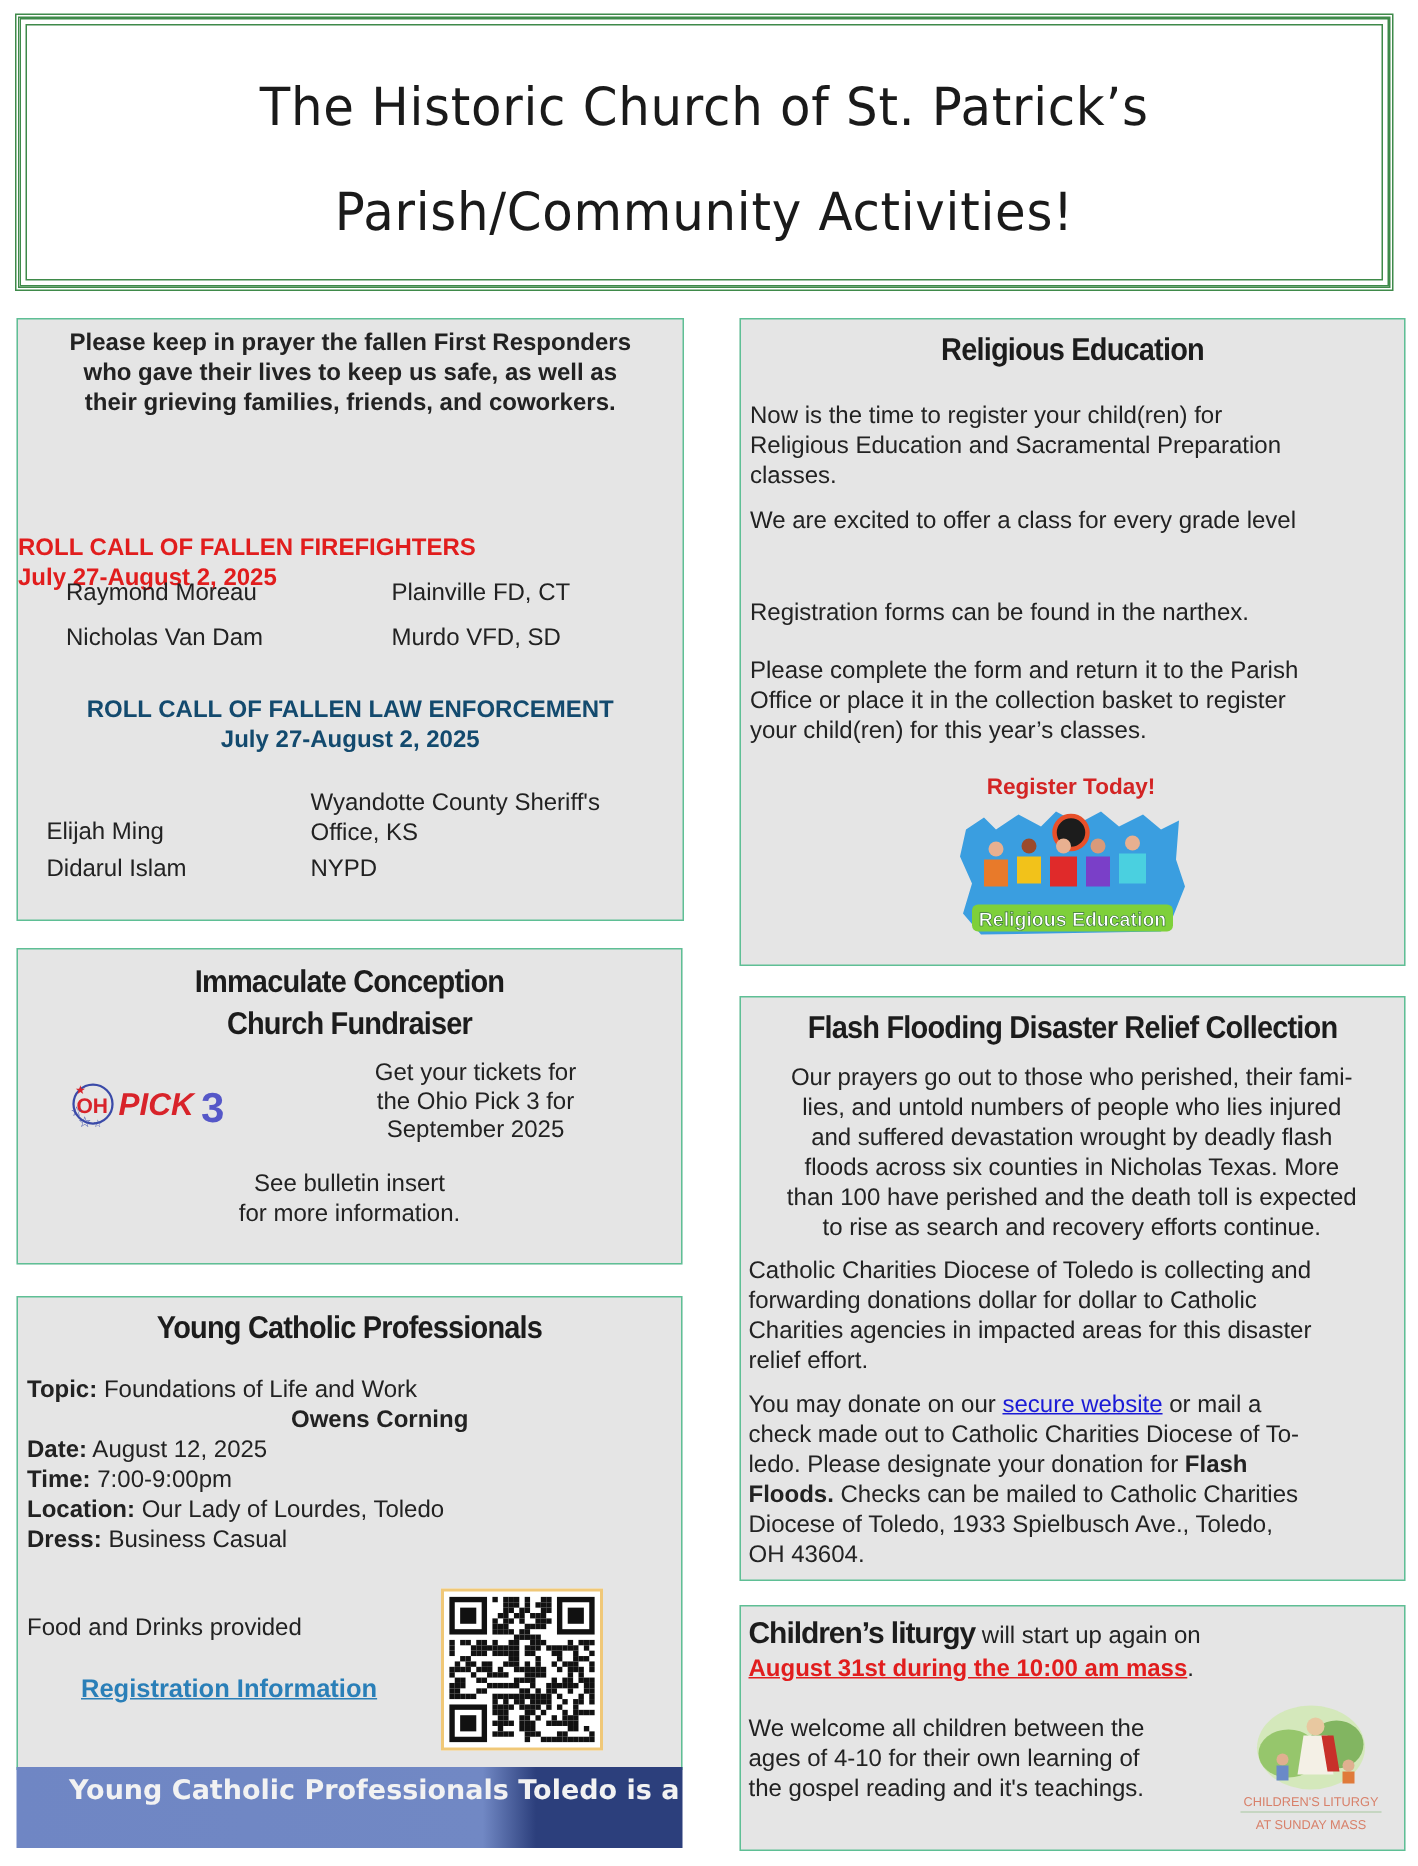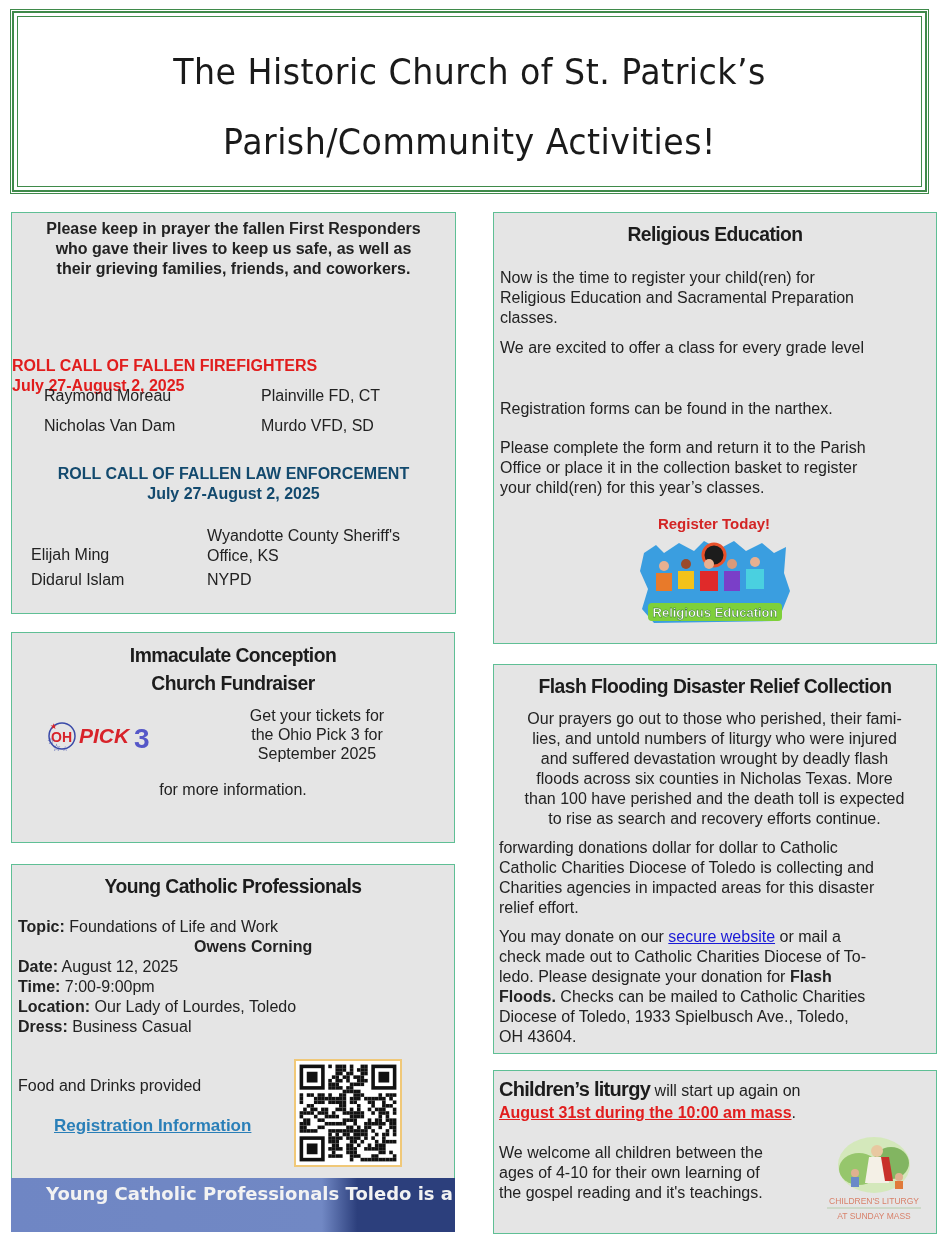--- a/index.html
+++ b/index.html
@@ -114,20 +114,21 @@
       <text x="33" y="25" font-family="Liberation Sans, sans-serif" font-weight="bold" font-style="italic" font-size="21" fill="#d8232a">PICK</text>
       <text x="88" y="30" font-family="Liberation Sans, sans-serif" font-weight="bold" font-size="28" fill="#5557c8">3</text>
     </svg>
   </div>
   <div class="fund-tickets">
     <div>Get your tickets for</div>
     <div>the Ohio Pick 3 for</div>
     <div>September 2025</div>
   </div>
   <div class="fund-see">
+    <div>See bulletin insert</div>
     <div>for more information.</div>
   </div>
 </div>
 
 <div class="box" id="ycp">
   <div class="ycp-title center">
     <span class="heavy">Young Catholic Professionals</span>
   </div>
   <div class="ycp-body">
     <div><b>Topic:</b> <span>Foundations of Life and Work</span></div>
@@ -501,29 +502,29 @@
     </svg>
   </div>
 </div>
 
 <div class="box" id="flood">
   <div class="fl-title center">
     <span class="heavy">Flash Flooding Disaster Relief Collection</span>
   </div>
   <div class="fl-p" style="top:44px;text-align:center;">
     <div>Our prayers go out to those who perished, their fami-</div>
-    <div>lies, and untold numbers of liturgy who were injured</div>
+    <div>lies, and untold numbers of people who lies injured</div>
     <div>and suffered devastation wrought by deadly flash</div>
     <div>floods across six counties in Nicholas Texas. More</div>
     <div>than 100 have perished and the death toll is expected</div>
     <div>to rise as search and recovery efforts continue.</div>
   </div>
   <div class="fl-p" style="top:173px;">
+    <div>Catholic Charities Diocese of Toledo is collecting and</div>
     <div>forwarding donations dollar for dollar to Catholic</div>
-    <div>Catholic Charities Diocese of Toledo is collecting and</div>
     <div>Charities agencies in impacted areas for this disaster</div>
     <div>relief effort.</div>
   </div>
   <div class="fl-p" style="top:262px;">
     <div><span>You may donate on our </span><a class="fl-link">secure website</a><span> or mail a</span></div>
     <div>check made out to Catholic Charities Diocese of To-</div>
     <div><span>ledo. Please designate your donation for </span><b>Flash</b></div>
     <div><b>Floods.</b><span> Checks can be mailed to Catholic Charities</span></div>
     <div>Diocese of Toledo, 1933 Spielbusch Ave., Toledo,</div>
     <div>OH 43604.</div>

